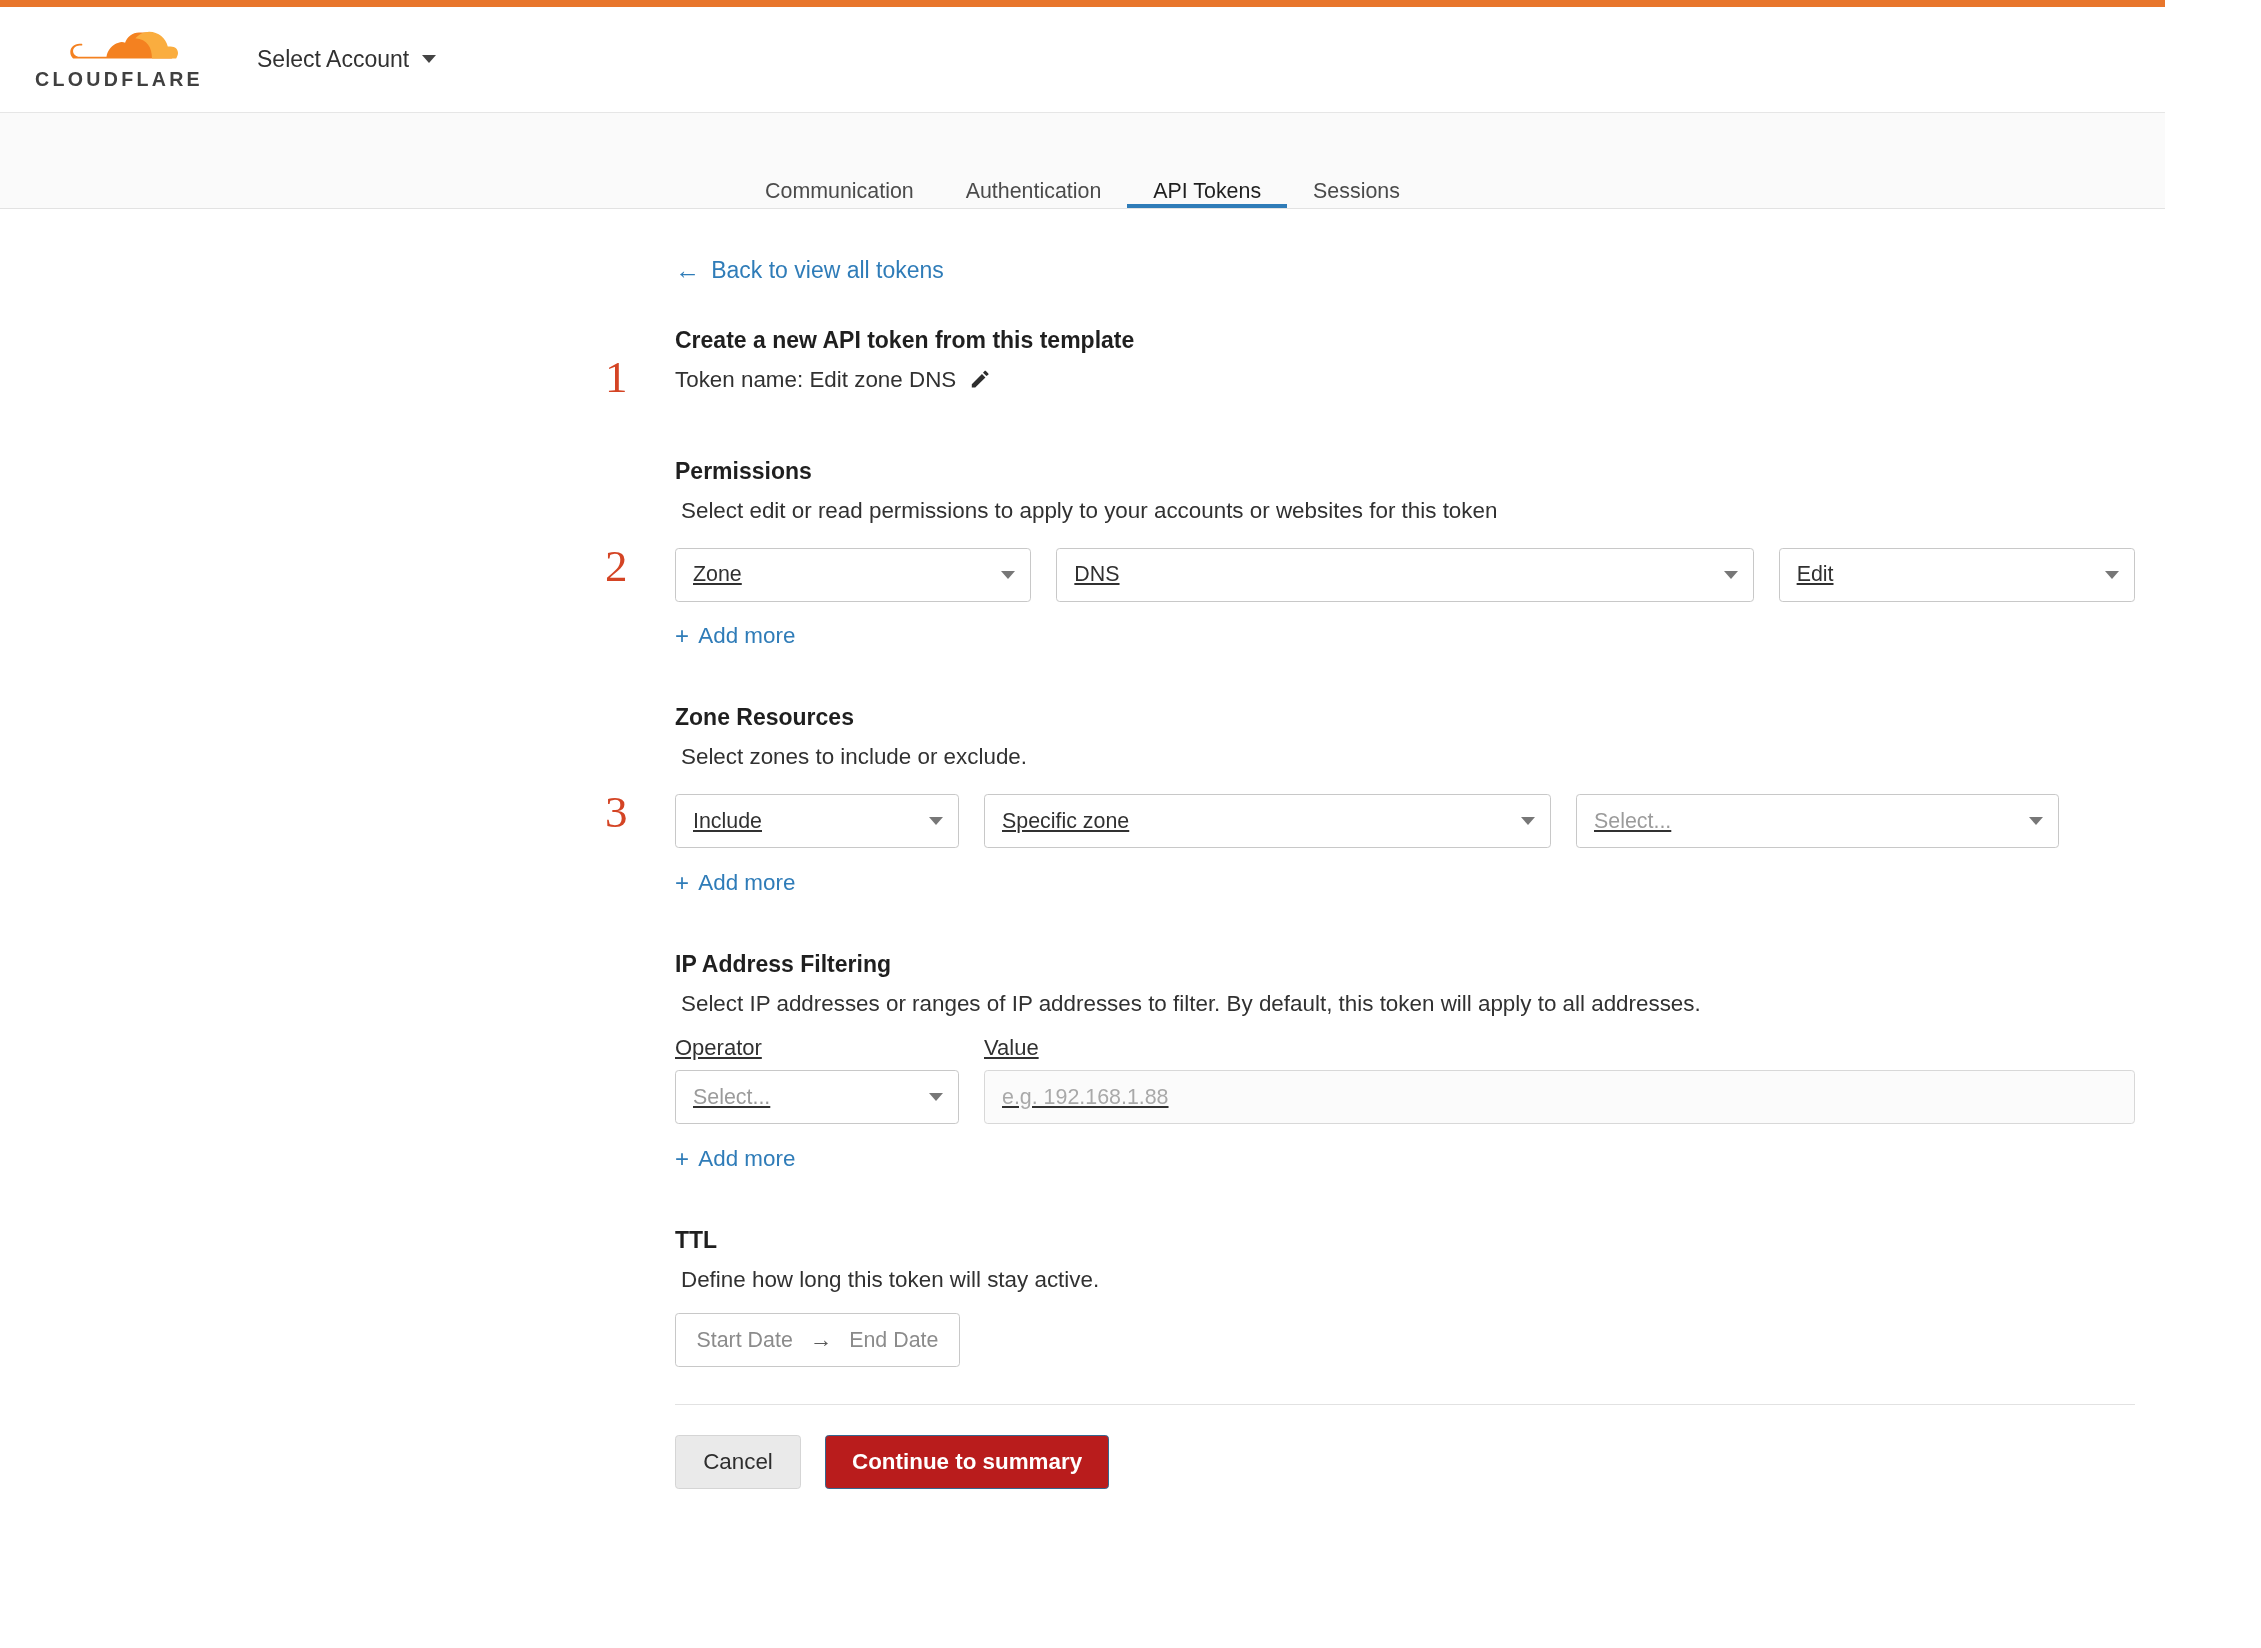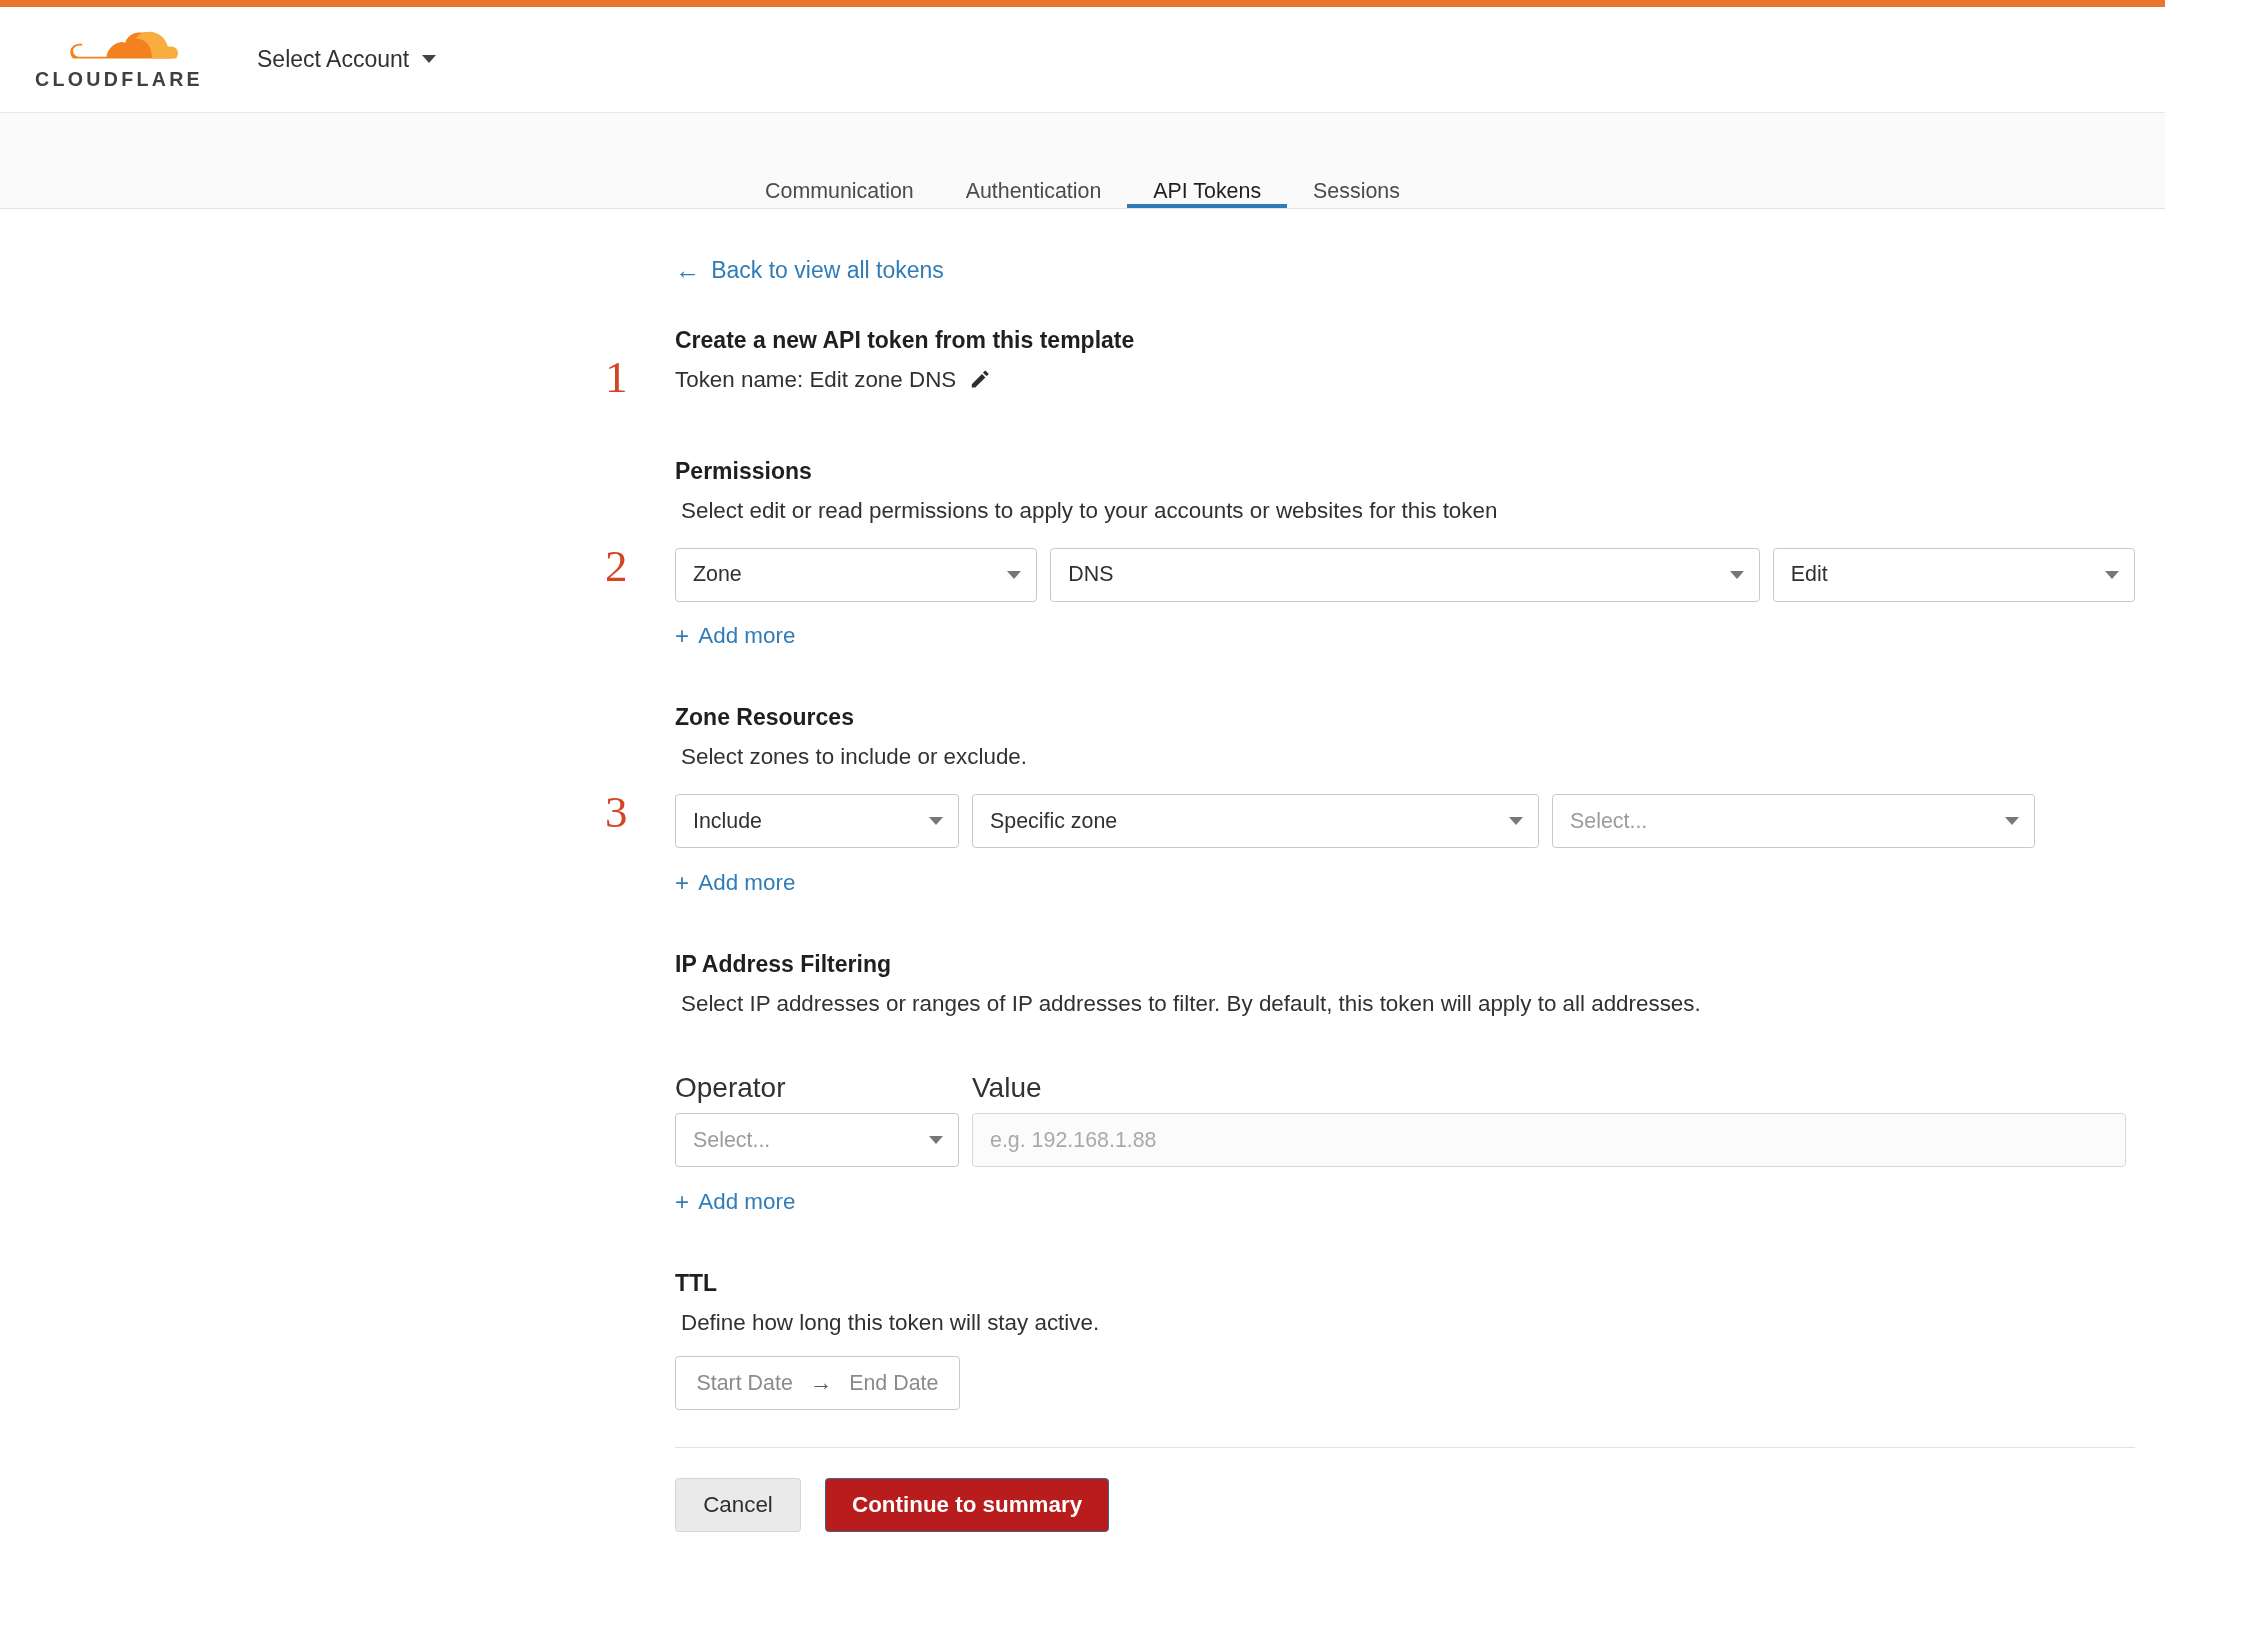--- a/index.html
+++ b/index.html
@@ -146,21 +146,21 @@
   .token-name-row {
     font-size: 22.4px;
     display: flex;
     align-items: center;
     gap: 13px;
   }
   .pencil { cursor: pointer; display: inline-flex; }
 
   .block { position: relative; margin-bottom: 54px; }
 
-  .row { display: flex; align-items: center; gap: 13px; }
+  .row { display: flex; align-items: center; gap: 25px; text-decoration: underline; }
 
   .select {
     height: 54px;
     border: 0.9px solid #c8c8c8;
     border-radius: 3.7px;
     background: #fff;
     display: flex;
     align-items: center;
     padding: 0 15px 0 17px;
     font-size: 21.4px;
@@ -181,24 +181,23 @@
     color: #2f7cb8;
     font-size: 22.4px;
     margin-top: 20.5px;
     cursor: pointer;
     display: inline-flex;
     align-items: center;
   }
   .add-more .plus { font-size: 24px; margin-right: 9.3px; }
 
   .field-label {
-    font-size: 28px;
+    font-size: 22px;
     color: #313131;
     margin-bottom: 9.3px;
-    margin-top: 37px;
   }
 
   .text-input {
     height: 54px;
     border: 0.9px solid #d8d8d8;
     border-radius: 3.7px;
     background: #fbfbfb;
     display: flex;
     align-items: center;
     padding: 6px 17px;

